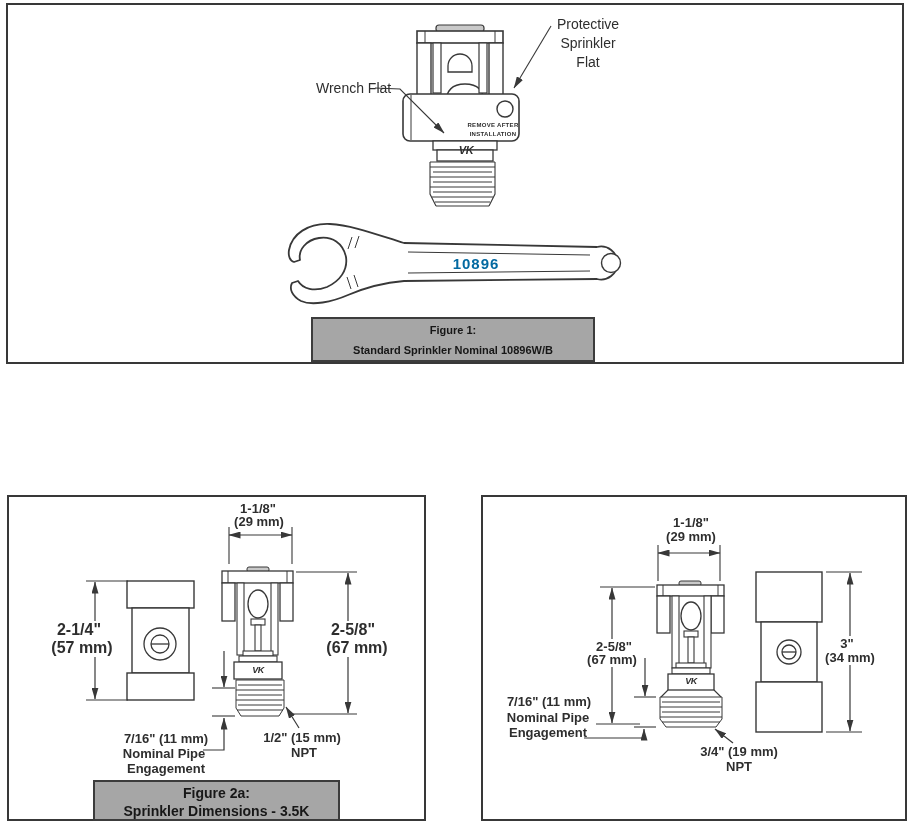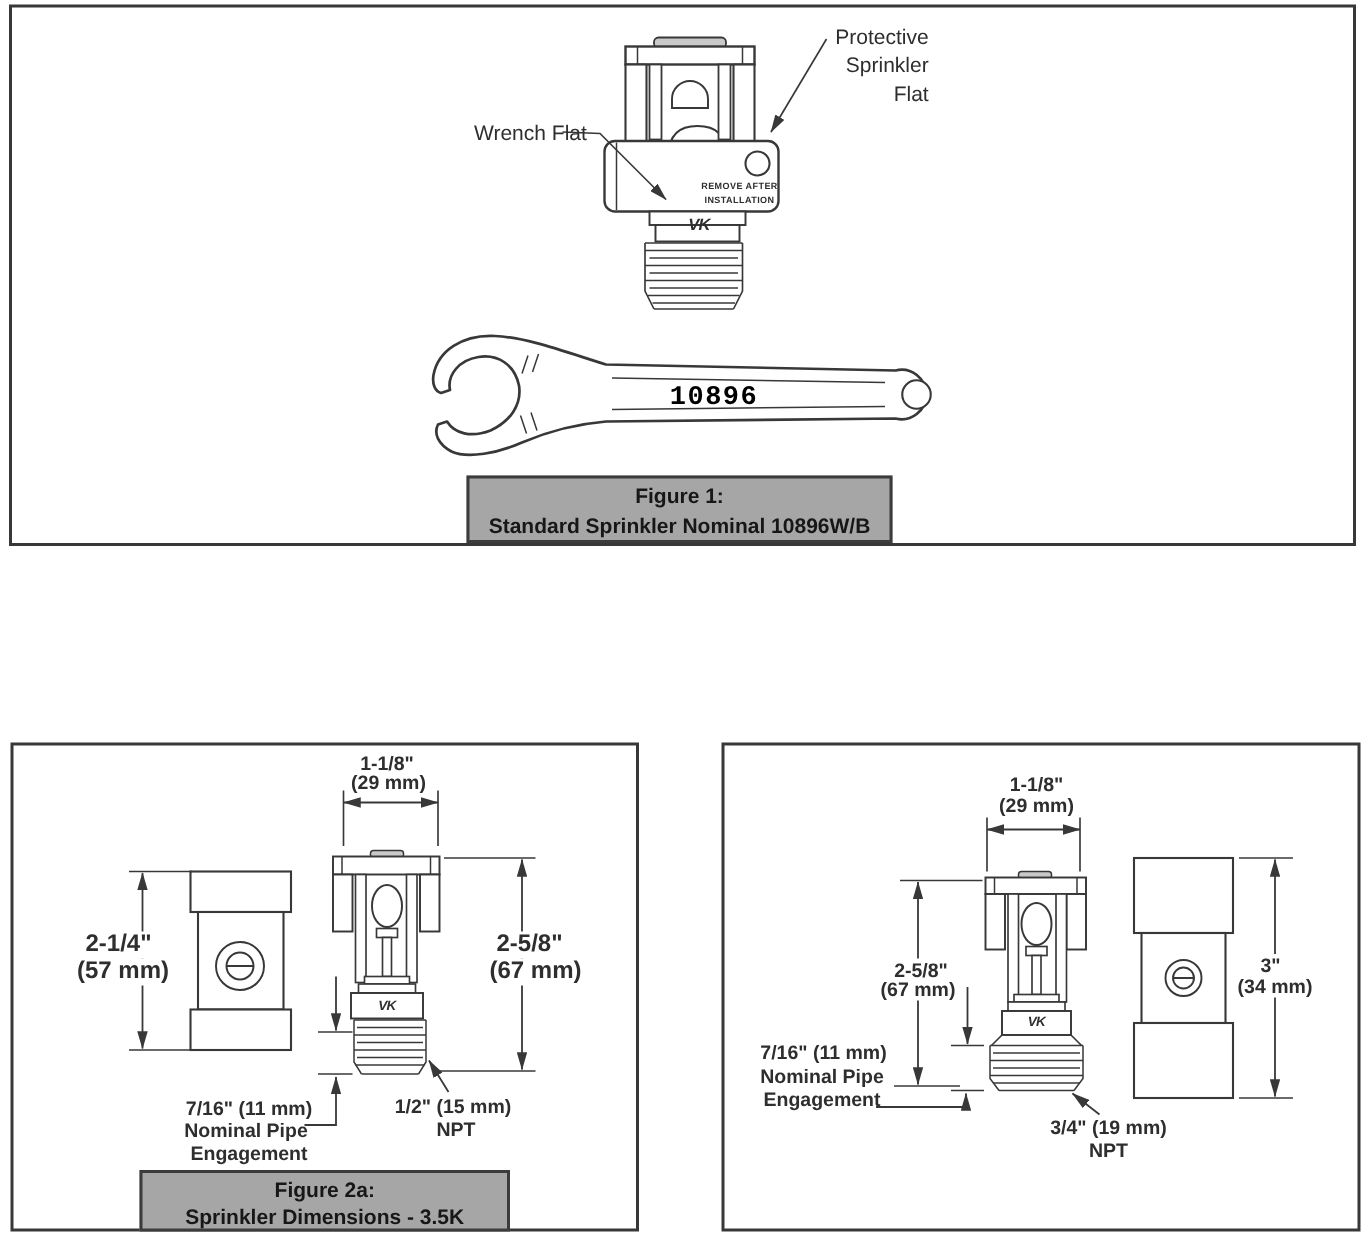--- a/index.html
+++ b/index.html
@@ -11,26 +11,26 @@
        white-space:nowrap;transform:translateX(-50%);z-index:3;}
   .lbl.big{font-size:16px;line-height:18px;}
   .lbl.bg{background:#ffffff;padding:0 3px;}
   .plain{position:absolute;font-size:14px;line-height:17px;color:#2e2e2e;white-space:nowrap;z-index:3;}
   .callout{position:absolute;font-size:14px;line-height:19px;color:#2e2e2e;text-align:center;
            transform:translateX(-50%);white-space:nowrap;z-index:3;}
   .tiny{position:absolute;font-weight:bold;font-size:6px;line-height:8px;letter-spacing:.3px;
         color:#2e2e2e;transform:translateX(-50%);white-space:nowrap;z-index:3;}
   .vk{position:absolute;font-weight:bold;font-style:italic;color:#2e2e2e;transform:translateX(-50%);
       white-space:nowrap;z-index:3;letter-spacing:-.5px;}
-  .wrenchnum{position:absolute;font-weight:600;font-size:18px;letter-spacing:1px;color:#000000;
-      transform:translateX(-50%);z-index:3;font-family:Liberation Mono, monospace;}
+  .wrenchnum{position:absolute;font-weight:600;font-size:15px;letter-spacing:1px;color:#0369a1;
+      transform:translateX(-50%);z-index:3;}
   .caption{position:absolute;background:#a6a6a6;border:2px solid #3c3c3c;color:#171717;
            font-weight:bold;text-align:center;box-sizing:border-box;z-index:4;}
   .caption span{display:block;}
-  .cap1{font-size:14px;line-height:20px;padding-top:1px;}
+  .cap1{font-size:11px;line-height:20px;padding-top:1px;}
   .cap2{font-size:14px;line-height:18px;padding-top:2px;}
   .watermark{position:absolute;left:455px;top:399px;transform:translateX(-50%);
              font-weight:bold;font-size:23px;color:#3a2be8;z-index:3;white-space:nowrap;}
 </style>
 </head>
 <body>
 
 <div class="page">
 
   <div class="figbox" style="left:6px;top:3px;width:898px;height:361px;"></div>
@@ -213,21 +213,21 @@
         <line x1="634" y1="727" x2="656" y2="727" stroke-width="1.1"></line>
         <line x1="645" y1="658" x2="645" y2="696" marker-end="url(#ah)"></line>
         <path d="M584,738 L644,738 L644,729" marker-end="url(#ah)"></path>
 
         <line x1="733" y1="743" x2="715" y2="729" marker-end="url(#ah)"></line>
       </g>
     </g>
   </svg>
 
   <div class="plain" style="left:294px;top:80px;margin-left:22px;">Wrench Flat</div>
-  <div class="callout" style="left:588px;top:15px;text-align:right;">
+  <div class="callout" style="left:588px;top:15px;">
     <div>Protective</div>
     <div>Sprinkler</div>
     <div>Flat</div>
   </div>
   <div class="tiny" style="left:493px;top:121px;">REMOVE AFTER</div>
   <div class="tiny" style="left:493px;top:130px;">INSTALLATION</div>
   <div class="vk" style="left:466px;top:144px;font-size:11px;">VK</div>
   <div class="wrenchnum" style="left:476px;top:255px;">10896</div>
   <div class="caption cap1" style="left:311px;top:317px;width:284px;height:45px;">
     <span>Figure 1:</span>

